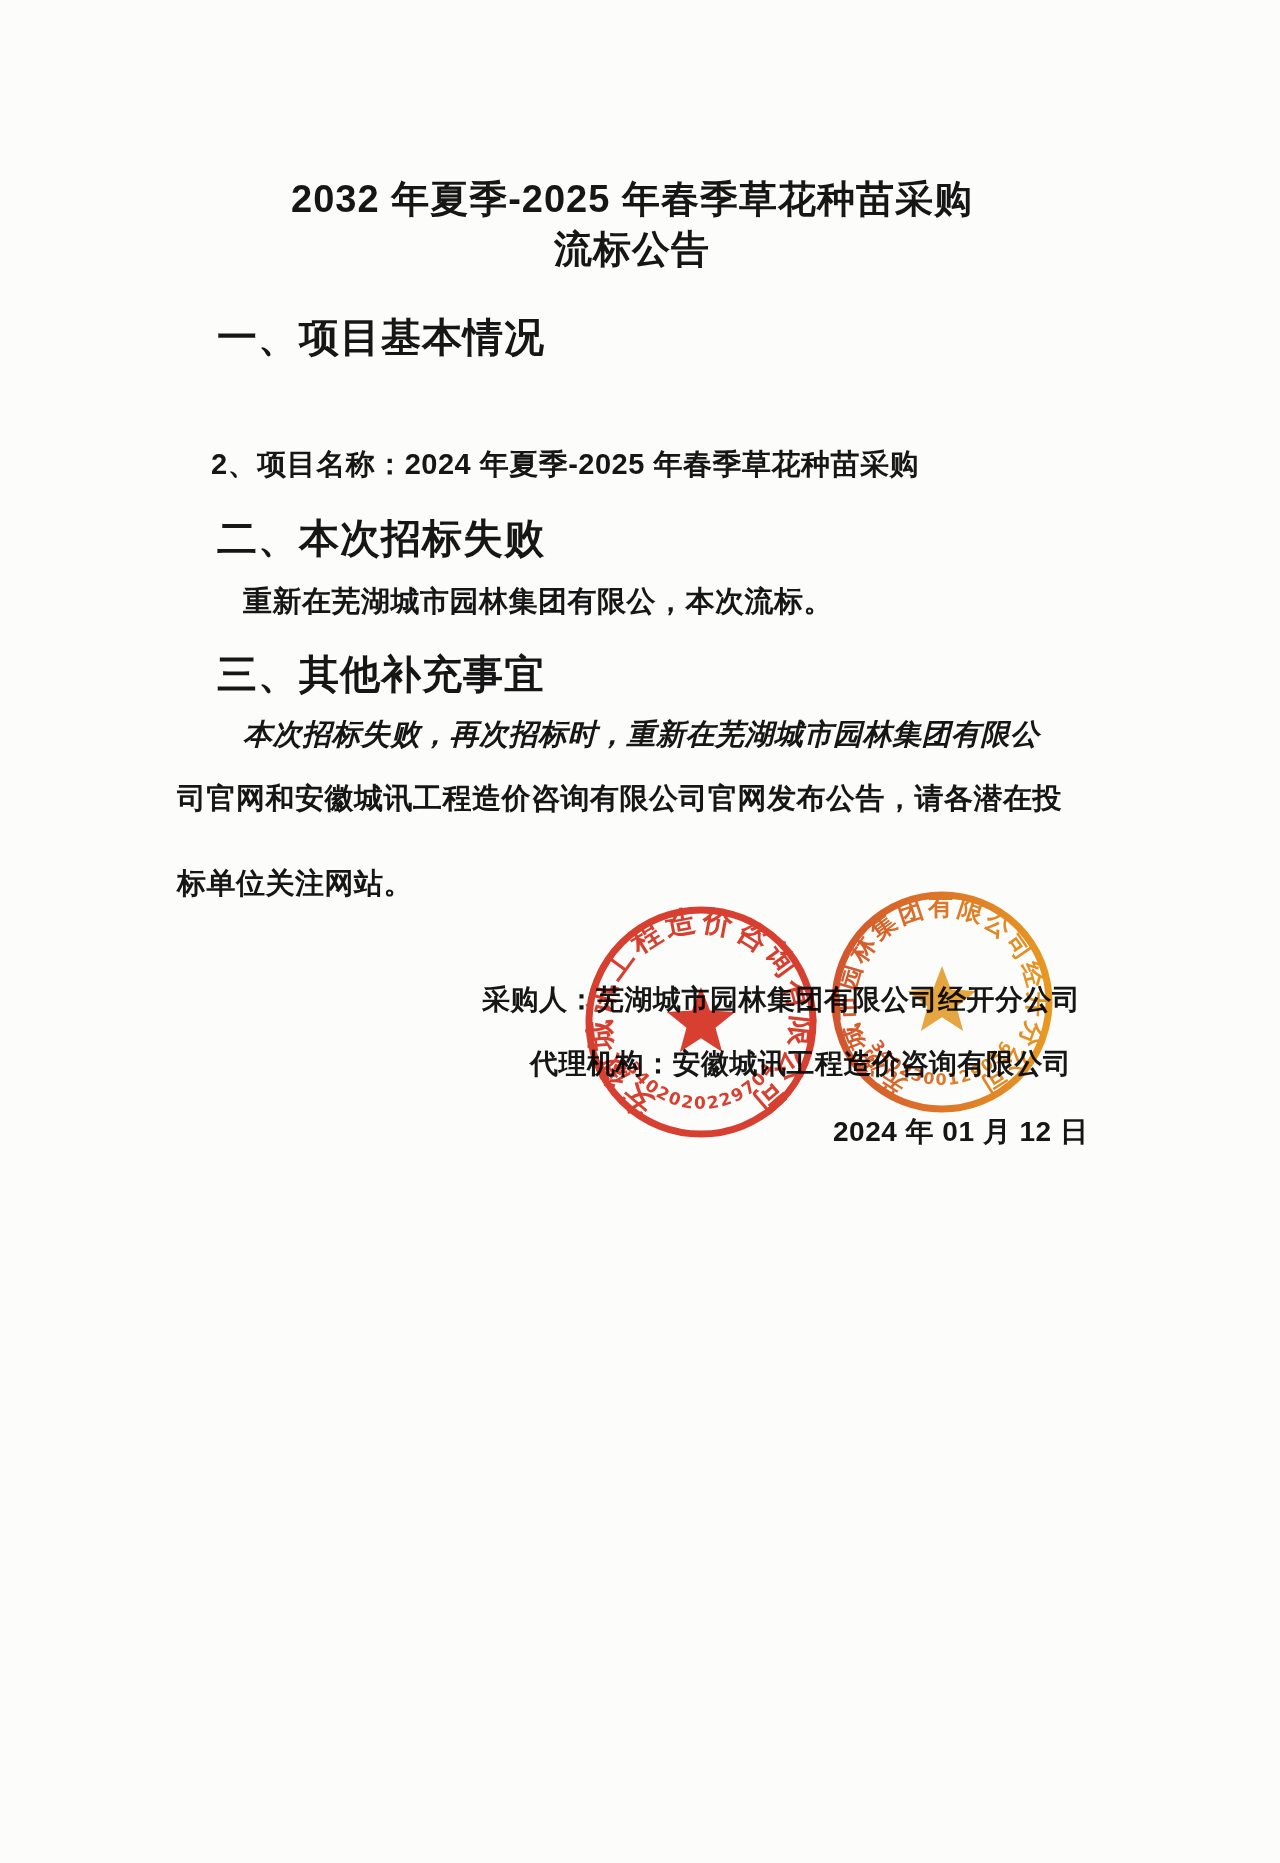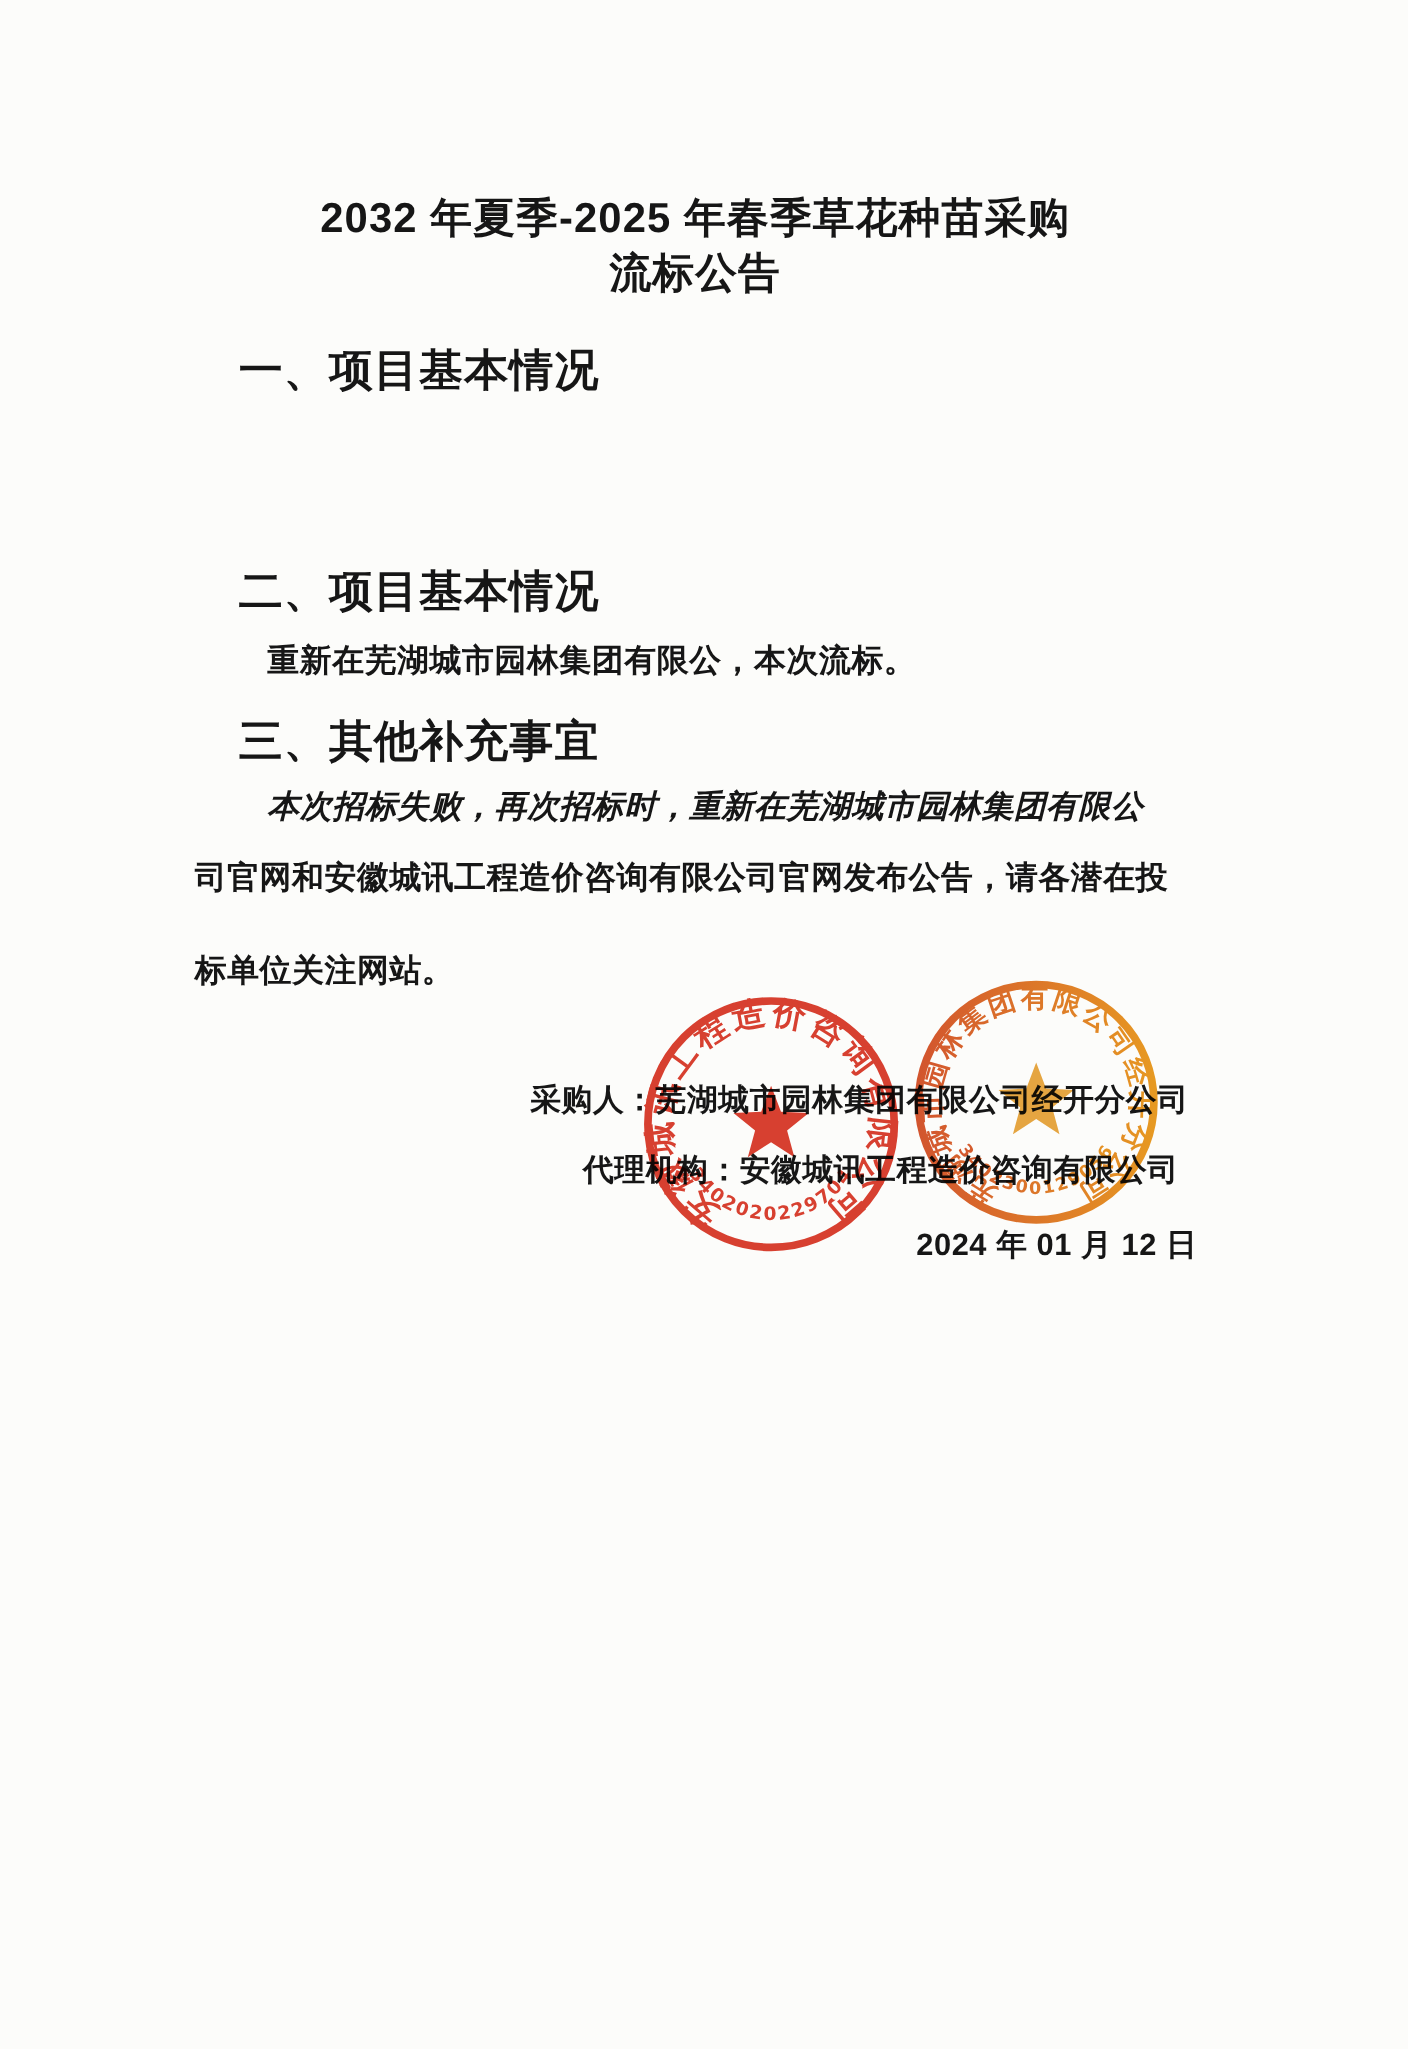--- a/index.html
+++ b/index.html
@@ -32,22 +32,23 @@
 </style>
 </head>
 <body>
 
 <div class="page">
 
   <div class="t title-line" style="top:180px;">2032 年夏季-2025 年春季草花种苗采购</div>
   <div class="t title-line" style="top:230px;">流标公告</div>
 
   <div class="t heading" style="left:217px;top:317px;">一、项目基本情况</div>
+  <div class="t body-line" style="left:211px;top:450px;">2、项目名称：2024 年夏季-2025 年春季草花种苗采购</div>
 
-  <div class="t heading" style="left:217px;top:518px;">二、项目基本情况</div>
+  <div class="t heading" style="left:217px;top:518px;">二、本次招标失败</div>
   <div class="t body-line" style="left:243px;top:587px;">重新在芜湖城市园林集团有限公，本次流标。</div>
 
   <div class="t heading" style="left:217px;top:654px;">三、其他补充事宜</div>
   <div class="t body-line" style="left:243px;top:720px;font-style:italic;">本次招标失败，再次招标时，重新在芜湖城市园林集团有限公</div>
   <div class="t body-line" style="left:177px;top:784px;">司官网和安徽城讯工程造价咨询有限公司官网发布公告，请各潜在投</div>
   <div class="t body-line" style="left:177px;top:850px;margin-top:19px;">标单位关注网站。</div>
 
   <div class="t sig-line" style="left:482px;top:986px;">采购人：芜湖城市园林集团有限公司经开分公司</div>
   <div class="t sig-line" style="left:530px;top:1050px;">代理机构：安徽城讯工程造价咨询有限公司</div>
   <div class="t sig-line" style="left:833px;top:1118px;">2024 年 01 月 12 日</div>

